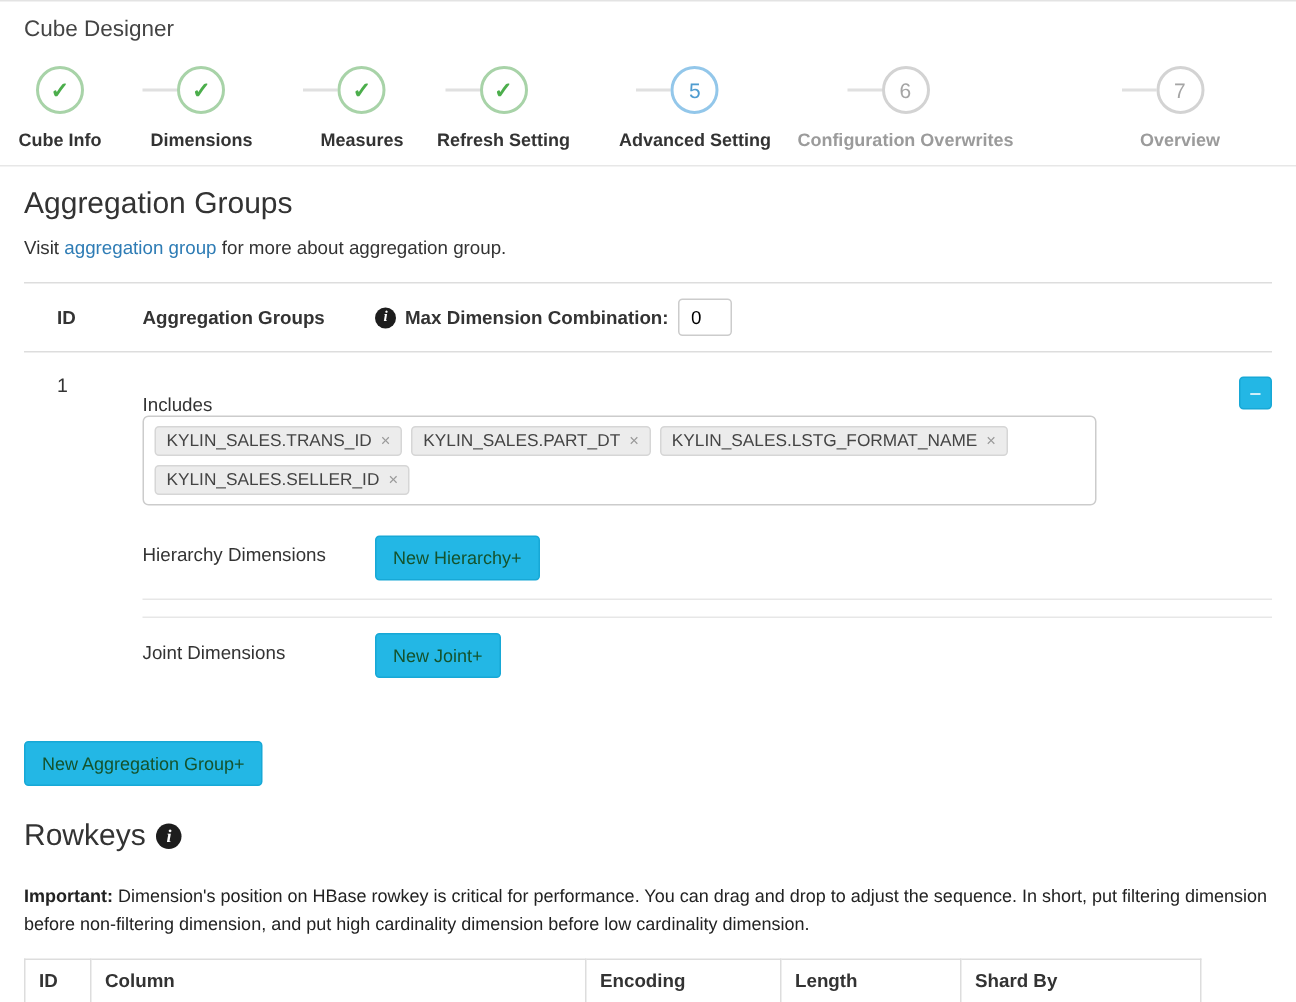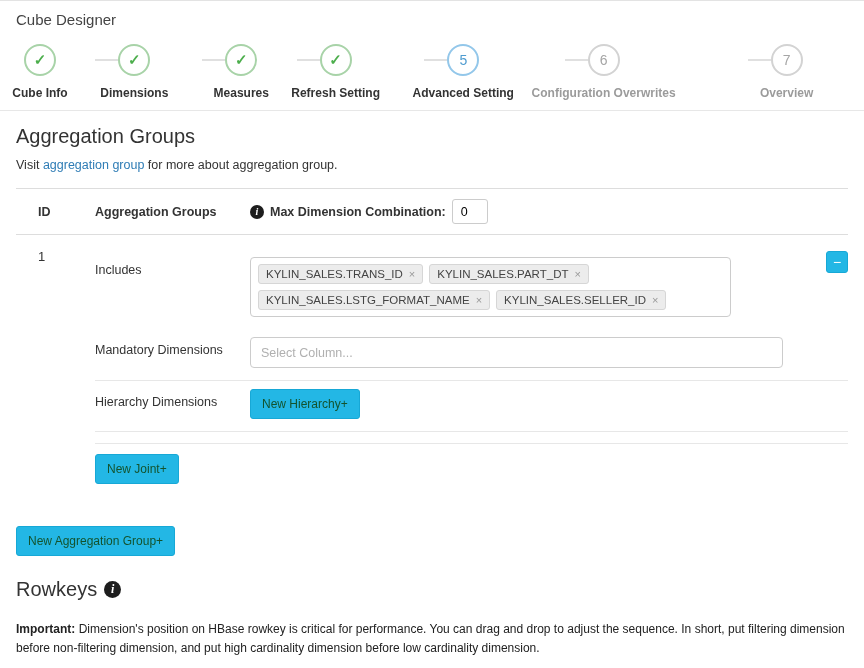--- a/index.html
+++ b/index.html
@@ -73,21 +73,21 @@
   }
   .tag-x { color:#999; cursor:pointer; font-size:11px; }
 
   .minus-btn {
     position:absolute; right:-52px; top:2px;
     width:22px; height:22px; border-radius:3px;
     background:#23b7e5; border:1px solid #17a8d6; color:#fff;
     font-size:14px; line-height:1; display:flex; align-items:center; justify-content:center;
     cursor:pointer; padding:0;
   }
-  .includes-row { margin-right:52px; }
+  .includes-row { margin-right:52px;flex-direction:column; }
 
   .select-input {
     width:100%; height:31px; border:1px solid #ccc; border-radius:4px;
     padding:0 10px; font-size:12.5px; color:#555; background:#fff;
   }
   .select-input::placeholder { color:#b0b0b0; }
 
   .btn-info {
     background:#23b7e5; border:1px solid #17a8d6; color:#14532d;
     font-size:12px; padding:7px 11px; border-radius:3px; cursor:pointer;
@@ -196,36 +196,31 @@
                 </span>
               <span class="tag">
                   <span>KYLIN_SALES.SELLER_ID</span>
                   <span class="tag-x">×</span>
                 </span>
             </div>
           </div>
           <button class="minus-btn">−</button>
         </div>
 
-        <div class="sub-row b">
-          <div class="sub-label">Mandatory Dimensions</div>
-          <div class="sub-content">
-            <input class="select-input" placeholder="Select Column..." style="">
-          </div>
-        </div>
 
         <div class="sub-row b">
           <div class="sub-label">Hierarchy Dimensions</div>
           <div class="sub-content">
             <button class="btn-info">New Hierarchy+</button>
           </div>
         </div>
         <div class="spacer-rule"></div>
 
         <div class="sub-row">
+          <div class="sub-label">Joint Dimensions</div>
           <div class="sub-content">
             <button class="btn-info">New Joint+</button>
           </div>
         </div>
 
       </div>
     </div>
 
     <button class="btn-info new-group">New Aggregation Group+</button>
 

